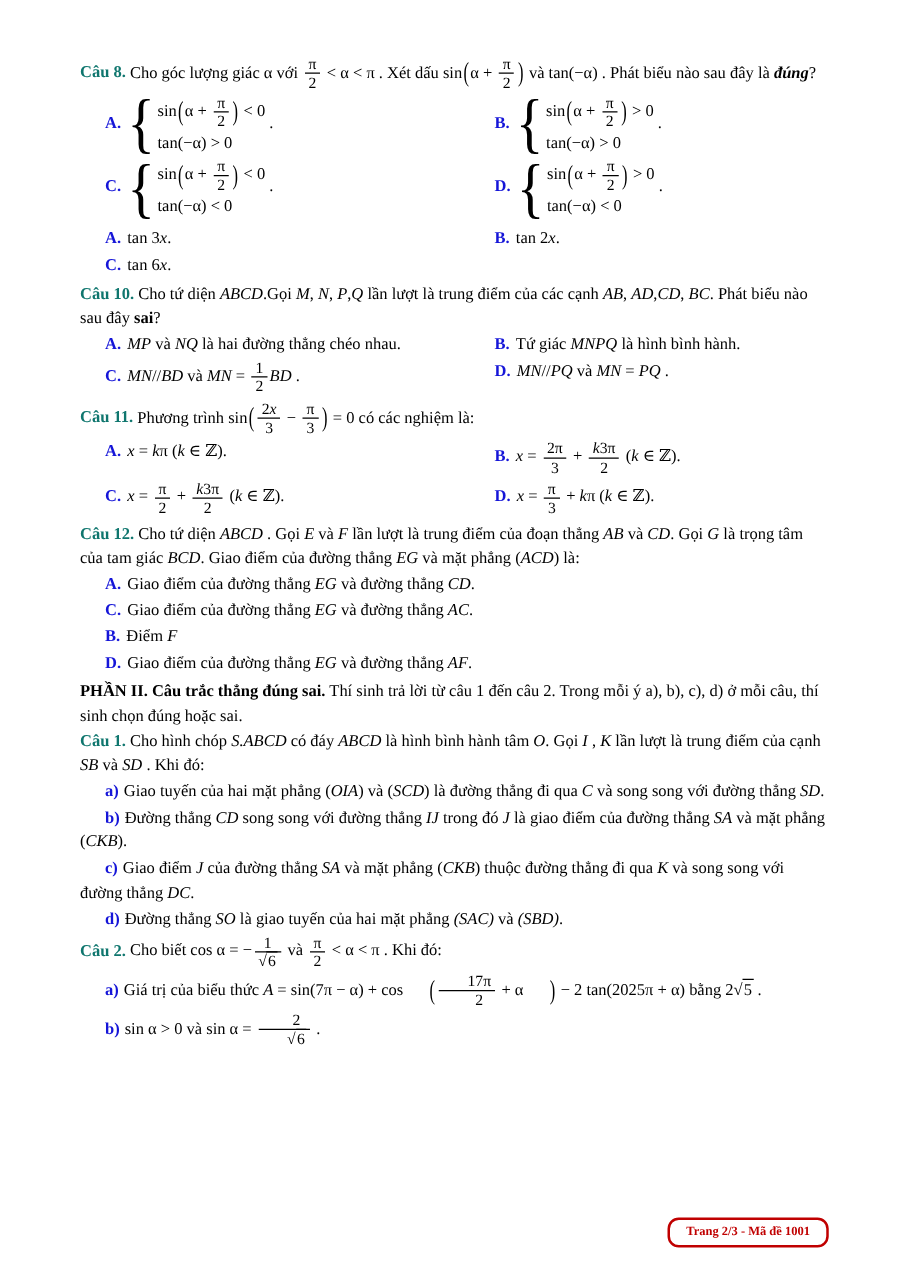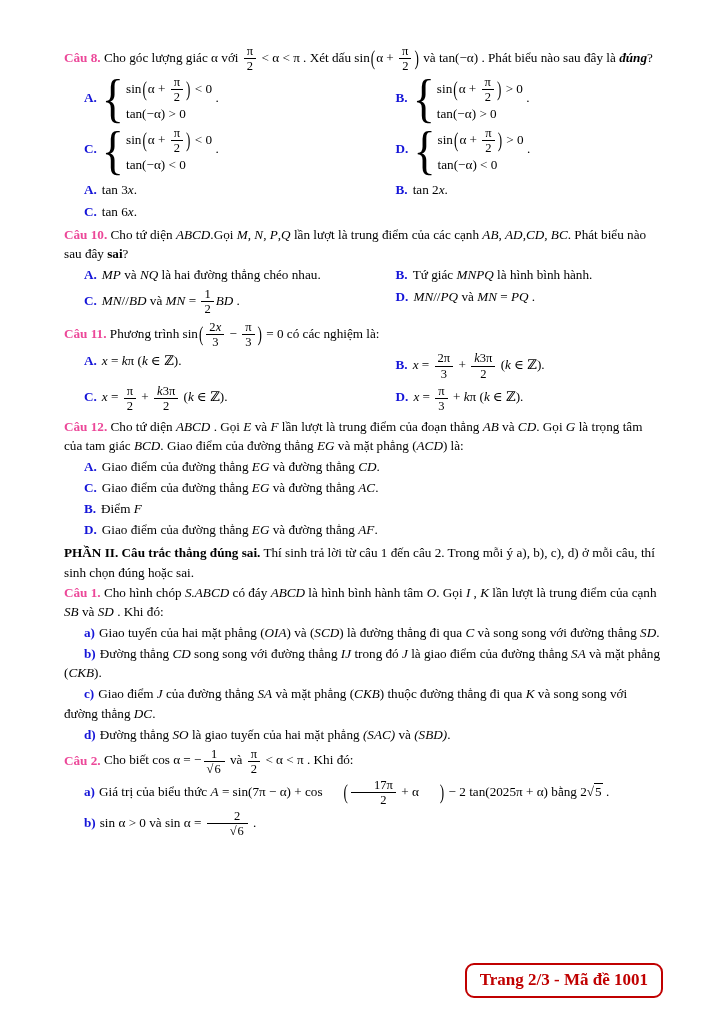--- a/index.html
+++ b/index.html
@@ -5,21 +5,21 @@
   * { box-sizing: border-box; }
   html, body { margin: 0; padding: 0; background: #ffffff; }
   .page {
     width: 725px; height: 1024px; position: relative; background: #fff;
     font-family: "Liberation Serif", "DejaVu Serif", serif;
     font-size: 13.2px; line-height: 1.45; color: #000;
     padding: 44px 64px 0 64px; overflow: hidden;
   }
   .q { margin: 0 0 3px 0; }
   .stem { margin: 0 0 1px 0; }
-  .qnum { color: #ec4899; font-weight: bold; }
+  .qnum { color: #0f766e; font-weight: bold; }
   .optgrid { display: grid; grid-template-columns: 54% 46%; padding-left: 20px; row-gap: 1px; }
   .optlist { padding-left: 20px; }
   .opt { padding: 1px 0; }
   .olabel { color: #1515d8; font-weight: bold; margin-right: 5px; }
   .p2head { margin: 2px 0 1px 0; }
   .item { margin: 2px 0; text-indent: 20px; }
   .ilabel { color: #1515d8; font-weight: bold; margin-right: 4px; }
 
   
   .frac { display: inline-block; vertical-align: middle; text-align: center;
@@ -32,21 +32,21 @@
   .bp { display: inline-block; transform: scaleY(1.65); transform-origin: center; margin: 0 1px; }
   .cases { display: inline-flex; align-items: center; vertical-align: middle; }
   .cases .brace { font-size: 3.5em; font-weight: 300; line-height: 0.9;
                   transform: scaleY(1.15); margin-right: 2px; }
   .cases .cl { display: inline-flex; flex-direction: column; gap: 0; }
   .cline { white-space: nowrap; }
 
   .footerbox {
     position: absolute; right: 62px; bottom: 26px;
     border: 2px solid #c00000; border-radius: 9px;
-    padding: 3px 13px; color: #c00000; font-weight: bold; font-size: 17px;
+    padding: 3px 13px; color: #c00000; font-weight: bold; font-size: 10px;
     background: #fff;
   }
 </style>
 </head>
 <body>
 
 <div class="page">
 
   <div class="q">
     <p class="stem"><b class="qnum">Câu 8.</b> <span>Cho góc lượng giác α với <span class="frac"><span class="num">π</span><span class="den">2</span></span> &lt; α &lt; π . Xét dấu sin<span class="bp">(</span>α + <span class="frac"><span class="num">π</span><span class="den">2</span></span><span class="bp">)</span> và tan(−α) . Phát biểu nào sau đây là <b><i>đúng</i></b>?</span></p>

